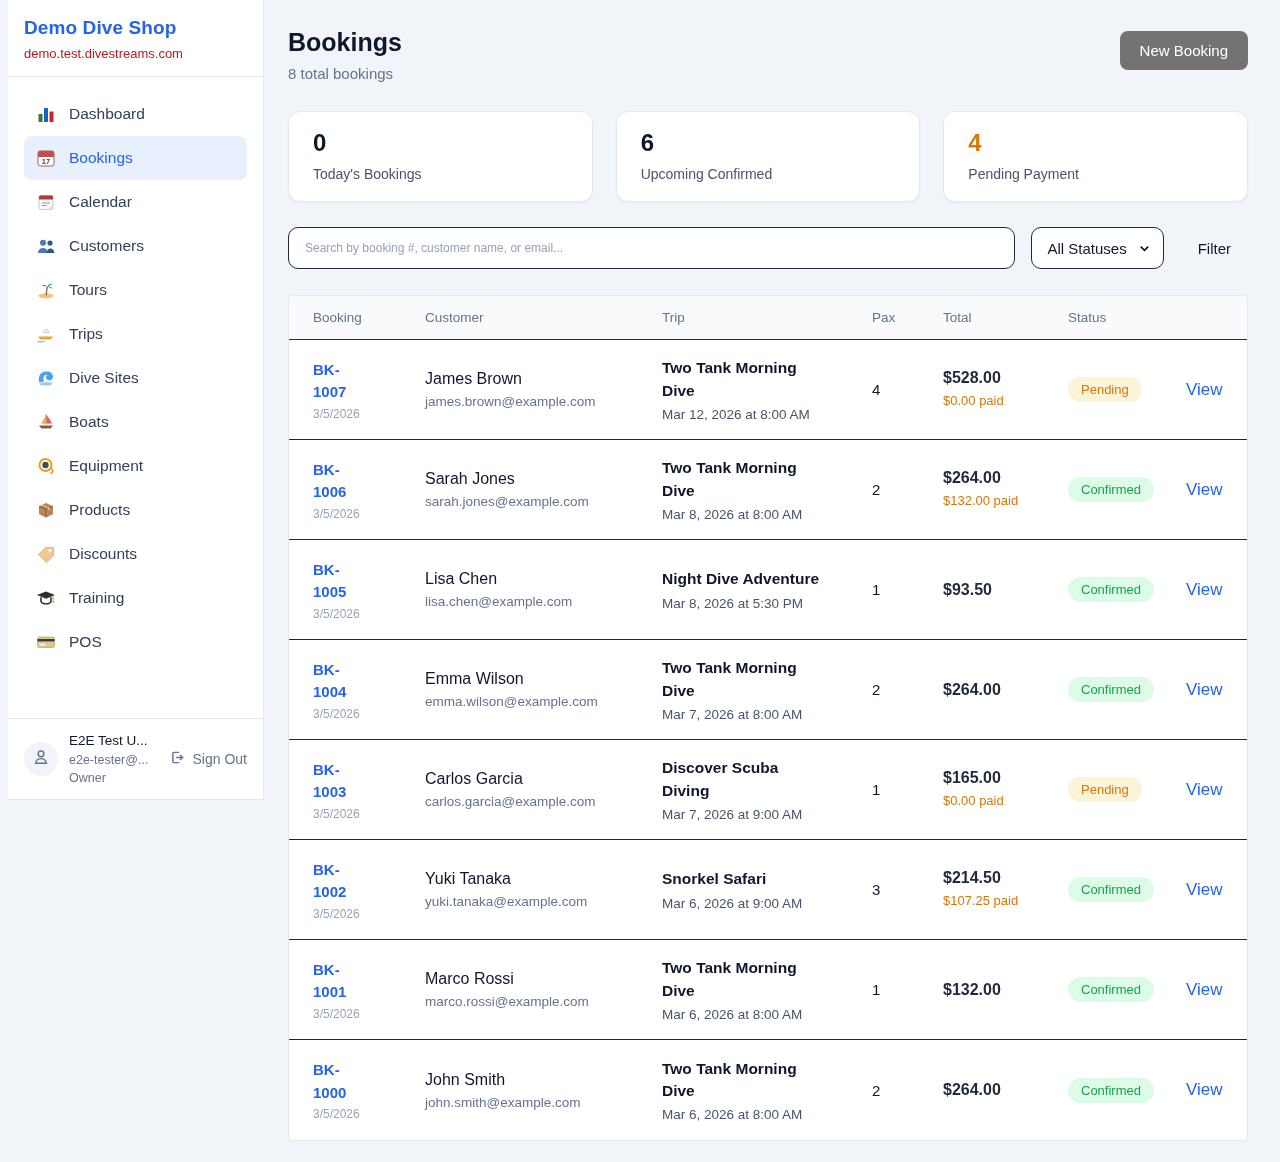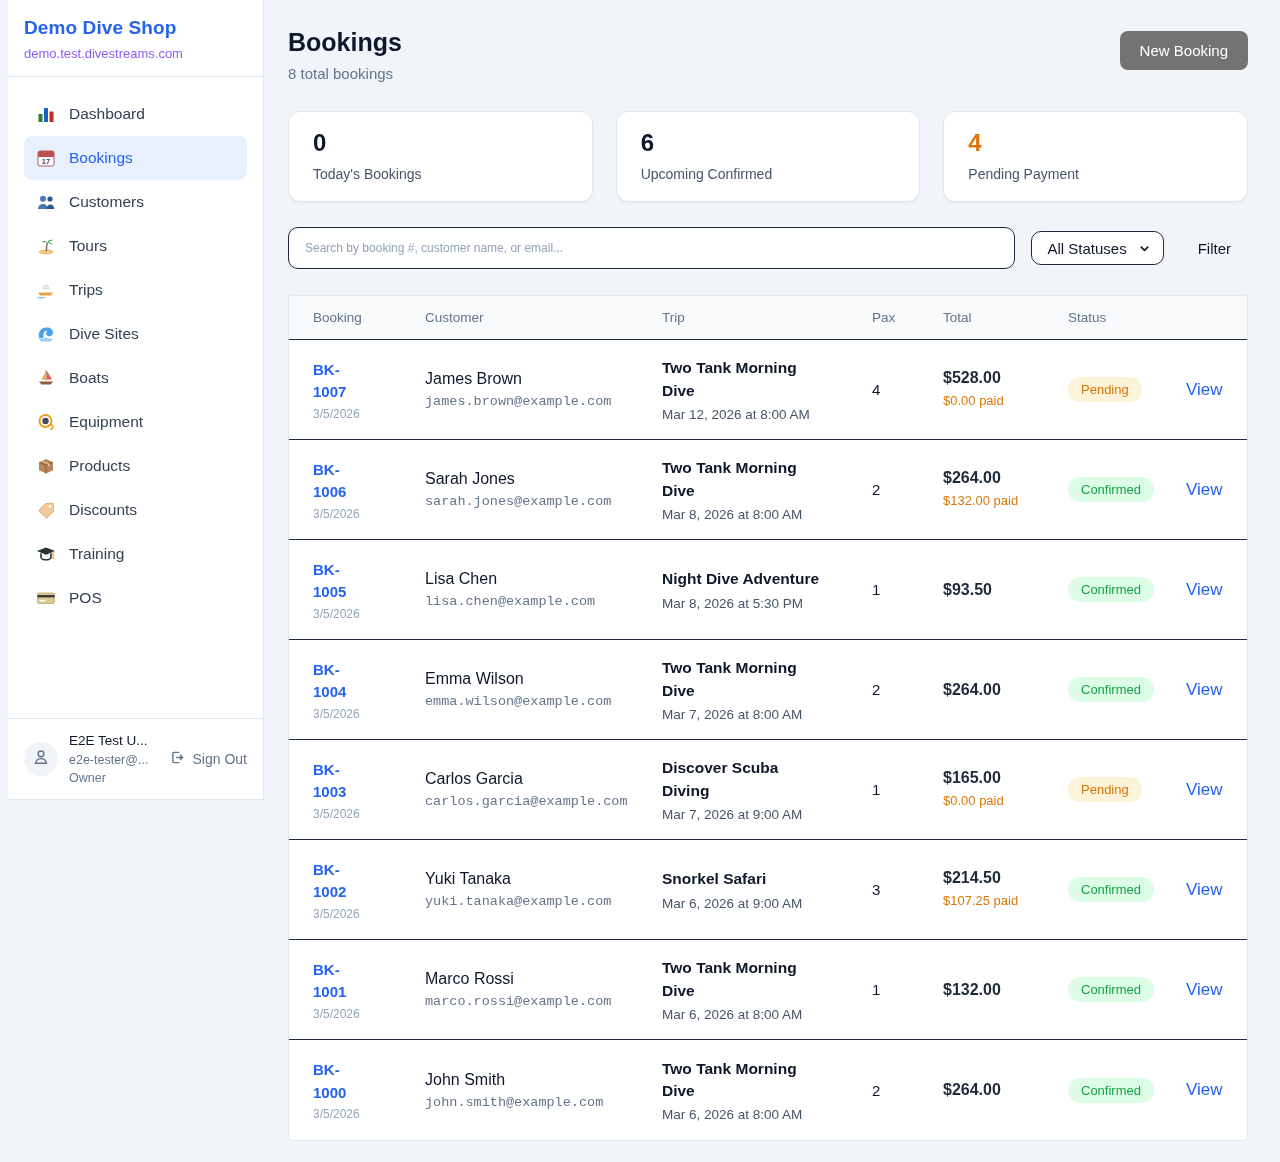--- a/index.html
+++ b/index.html
@@ -11,21 +11,21 @@
   .app { position:relative; width:1280px; height:1162px; }
 
   
   .sidebar {
     position:absolute; left:8px; top:0; width:256px; height:800px;
     background:#fff; border-right:1px solid #e2e8f0; border-bottom:1px solid #e2e8f0;
     display:flex; flex-direction:column;
   }
   .brand { padding:17px 16px 15px; border-bottom:1px solid #e2e8f0; }
   .brand-name { color:#2563eb; font-size:19px; font-weight:700; letter-spacing:.1px; cursor:pointer; }
-  .brand-domain { color:#8b5cf6; font-size:13px; margin-top:7px; }
+  .brand-domain { color:#b91c1c; font-size:13px; margin-top:7px; }
   .nav { padding:15px 16px 0; flex:1; }
   .nav-item {
     display:flex; align-items:center; gap:13px; height:44px; padding:0 12px;
     border-radius:8px; color:#334155; font-size:15.5px; cursor:pointer;
   }
   .nav-item.active { background:#e8f0fe; color:#2563eb; }
   .nav-icon { width:20px; height:20px; flex:0 0 20px; display:inline-flex; }
   .nav-icon svg { width:20px; height:20px; }
   .user-section {
     border-top:1px solid #e2e8f0; padding:13px 16px; display:flex; align-items:center; gap:11px;
@@ -59,41 +59,41 @@
   .stat-label { font-size:14px; color:#475569; margin-top:9px; }
 
   .filter-row { display:flex; align-items:center; margin-top:25px; }
   .search-input {
     flex:1; height:42px; border:1.5px solid #1e293b; border-radius:10px;
     padding:0 16px; font-family:inherit; font-size:12px; color:#0f172a; background:#fff; outline:none;
   }
   .search-input::placeholder { color:#94a3b8; }
   .status-select {
     display:flex; align-items:center; gap:12px; border:1.5px solid #1e293b; border-radius:10px;
-    height:34px; padding:0 13px 0 15px; font-size:15px; color:#0f172a; background:#fff;
+    height:42px; padding:0 13px 0 15px; font-size:15px; color:#0f172a; background:#fff;
     margin-left:16px; cursor:pointer; white-space:nowrap;text-align:right;
   }
   .filter-btn { font-size:15px; color:#0f172a; margin-left:17px; padding:0 17px; cursor:pointer; background:none; border:none; font-family:inherit; }
 
   
   .table-card { margin-top:26px; background:#fff; border:1px solid #e2e8f0; border-radius:4px; overflow:hidden; }
   .thead {
     display:grid; grid-template-columns:112px 237px 210px 71px 125px 118px 1fr;
     padding:14px 24px; background:#f8fafc; border-bottom:1px solid #1e293b;
     color:#64748b; font-size:13.5px; font-weight:500;
   }
   .trow {
     display:grid; grid-template-columns:112px 237px 210px 71px 125px 118px 1fr;
     padding:14px 24px; min-height:100px; align-items:center; border-bottom:1px solid #1e293b;
   }
   .trow:last-child { border-bottom:none; }
   .booking-id { color:#2563eb; font-weight:600; font-size:15px; width:52px; line-height:1.5; cursor:pointer; }
   .booking-date { color:#94a3b8; font-size:12px; margin-top:3px; }
   .cust-name { font-size:16px; color:#0f172a; }
-  .cust-email { font-size:13.5px; color:#64748b; margin-top:6px;font-family:Liberation Mono, monospace; }
+  .cust-email { font-size:13.5px; color:#64748b; margin-top:6px; }
   .trip-name { font-size:15.5px; font-weight:600; color:#0f172a; max-width:160px; line-height:1.45; }
   .trip-time { font-size:13.5px; color:#475569; margin-top:5px; }
   .pax-cell { font-size:15px; color:#0f172a; }
   .total-amt { font-size:16px; font-weight:700; color:#1e293b; }
   .paid-amt { font-size:13px; color:#d97706; margin-top:5px; max-width:86px; line-height:1.35; }
   .badge {
     display:inline-block; padding:6px 13px; border-radius:999px; font-size:13px; line-height:1;
   }
   .badge.pending { background:#fdf3d8; color:#d97706; }
   .badge.confirmed { background:#dcfce7; color:#16a34a; }
@@ -126,20 +126,31 @@
           <span class="nav-icon">
             <svg viewBox="0 0 20 20">
               <rect x="2" y="3" width="16" height="15" rx="2" fill="#fff" stroke="#b85c5c" stroke-width="1"></rect>
               <path d="M2 5a2 2 0 0 1 2-2h12a2 2 0 0 1 2 2v4H2z" fill="#c0504d"></path>
               <text x="10" y="16" font-size="7.5" font-weight="bold" text-anchor="middle" fill="#444" font-family="sans-serif">17</text>
             </svg>
           </span>
           <span>Bookings</span>
         </div>
 
+        <div class="nav-item">
+          <span class="nav-icon">
+            <svg viewBox="0 0 20 20">
+              <rect x="3" y="3.5" width="14" height="14" rx="1.5" fill="#fafafa" stroke="#bbb" stroke-width=".8"></rect>
+              <path d="M3 5a1.5 1.5 0 0 1 1.5-1.5h11A1.5 1.5 0 0 1 17 5v2.5H3z" fill="#b23b3b"></path>
+              <path d="M12 17.5l5-5v3.5a1.5 1.5 0 0 1-1.5 1.5z" fill="#ddd"></path>
+              <path d="M6 11h8M6 13.5h5" stroke="#999" stroke-width="1"></path>
+            </svg>
+          </span>
+          <span>Calendar</span>
+        </div>
 
         <div class="nav-item">
           <span class="nav-icon">
             <svg viewBox="0 0 20 20">
               <circle cx="7" cy="6.8" r="3" fill="#4a78b5"></circle>
               <path d="M1.8 17c.4-3.2 2.5-5.1 5.2-5.1s4.8 1.9 5.2 5.1z" fill="#4a78b5"></path>
               <circle cx="14" cy="7" r="2.6" fill="#2f5687"></circle>
               <path d="M10.6 17c.3-2.9 1.7-4.6 3.8-4.6 2.3 0 3.7 1.7 4 4.6z" fill="#2f5687"></path>
             </svg>
           </span>

